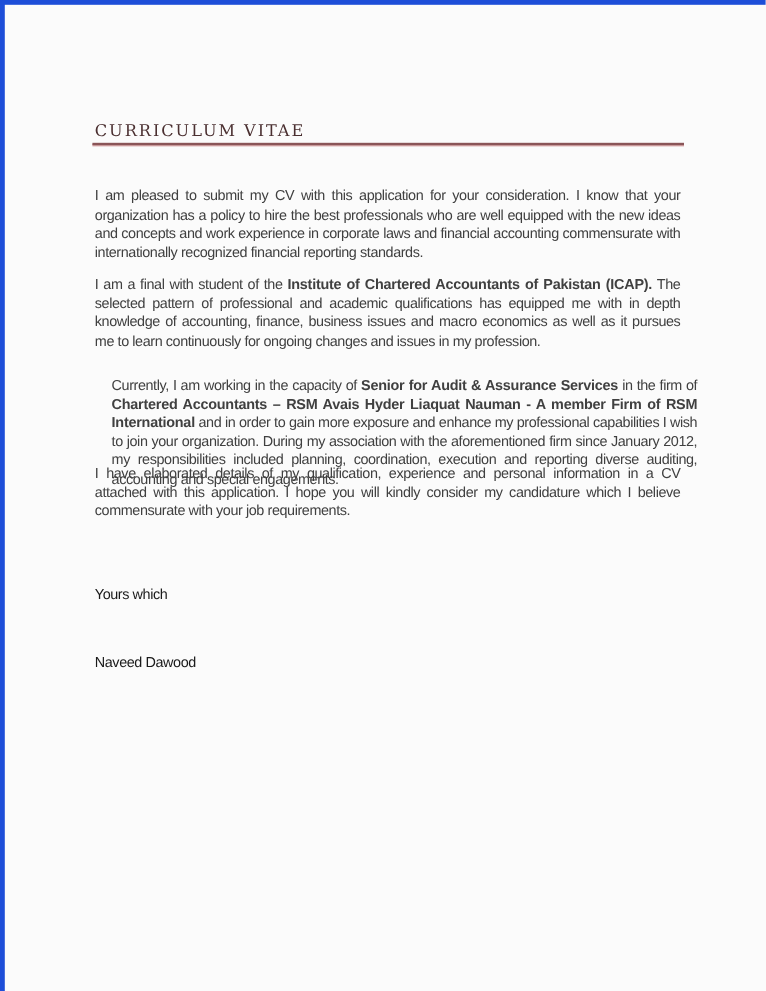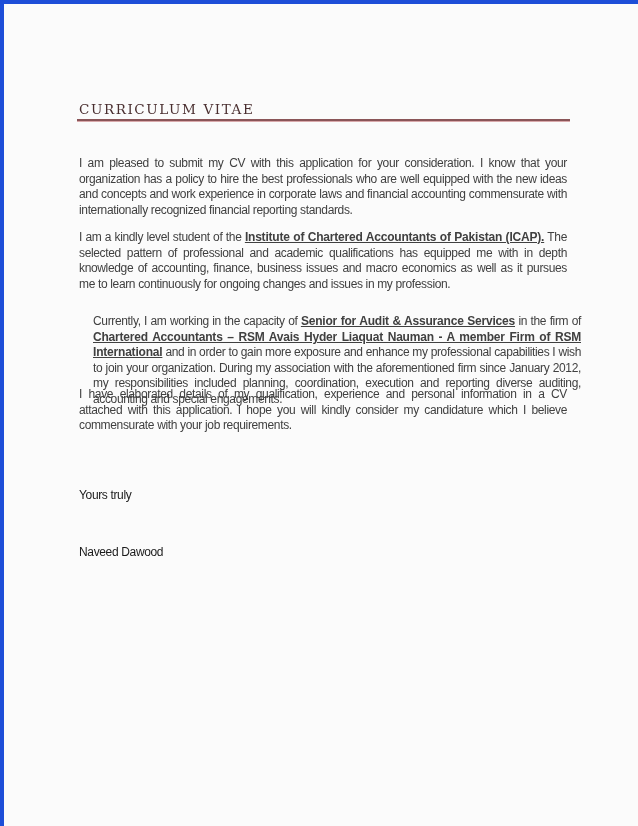--- a/index.html
+++ b/index.html
@@ -48,21 +48,20 @@
       width: 488px;
       font-size: 12px;
       line-height: 15.6px;
       letter-spacing: -0.35px;
       text-align: justify;
       color: #404040;
     }
     .body-text b {
       font-weight: bold;
       letter-spacing: -0.2px;
-      text-decoration: underline;
     }
     #para1 { top: 152px; }
     #para2 { top: 226px; }
     #para3 { top: 296px; }
     #para4 { top: 383px; }
     .closing {
       position: absolute;
       left: 75px;
       font-size: 12px;
       letter-spacing: -0.35px;
@@ -77,26 +76,26 @@
 
 <div class="page">
   <div class="heading">CURRICULUM VITAE</div>
   <div class="heading-rule"></div>
 
   <p class="body-text" id="para1" style="margin:0">
     <span>I am pleased to submit my CV with this application for your consideration. I know that your organization has a policy to hire the best professionals who are well equipped with the new ideas and concepts and work experience in corporate laws and financial accounting commensurate with internationally recognized financial reporting standards.</span>
   </p>
 
   <p class="body-text" id="para2" style="margin:0">
-    <span>I am a kindly level student of the </span><b>Institute of Chartered Accountants of Pakistan (ICAP).</b><span> The selected pattern of professional and academic qualifications has equipped me with in depth knowledge of accounting, finance, business issues and macro economics as well as it pursues me to learn continuously for ongoing changes and issues in my profession.</span>
+    <span>I am a final with student of the </span><b>Institute of Chartered Accountants of Pakistan (ICAP).</b><span> The selected pattern of professional and academic qualifications has equipped me with in depth knowledge of accounting, finance, business issues and macro economics as well as it pursues me to learn continuously for ongoing changes and issues in my profession.</span>
   </p>
 
   <p class="body-text" id="para3" style="margin:14px">
     <span>Currently, I am working in the capacity of </span><b>Senior for Audit &amp; Assurance Services</b><span> in the firm of </span><b>Chartered Accountants – RSM Avais Hyder Liaquat Nauman - A member Firm of RSM International</b><span> and in order to gain more exposure and enhance my professional capabilities I wish to join your organization. During my association with the aforementioned firm since January 2012, my responsibilities included planning, coordination, execution and reporting diverse auditing, accounting and special engagements.</span>
   </p>
 
   <p class="body-text" id="para4" style="margin:0">
     <span>I have elaborated details of my qualification, experience and personal information in a CV attached with this application. I hope you will kindly consider my candidature which I believe commensurate with your job requirements.</span>
   </p>
 
-  <div class="closing" id="closing">Yours truly</div>
+  <div class="closing" id="closing">Yours which</div>
   <div class="closing" id="signature">Naveed Dawood</div>
 </div>
 
 </body></html>

